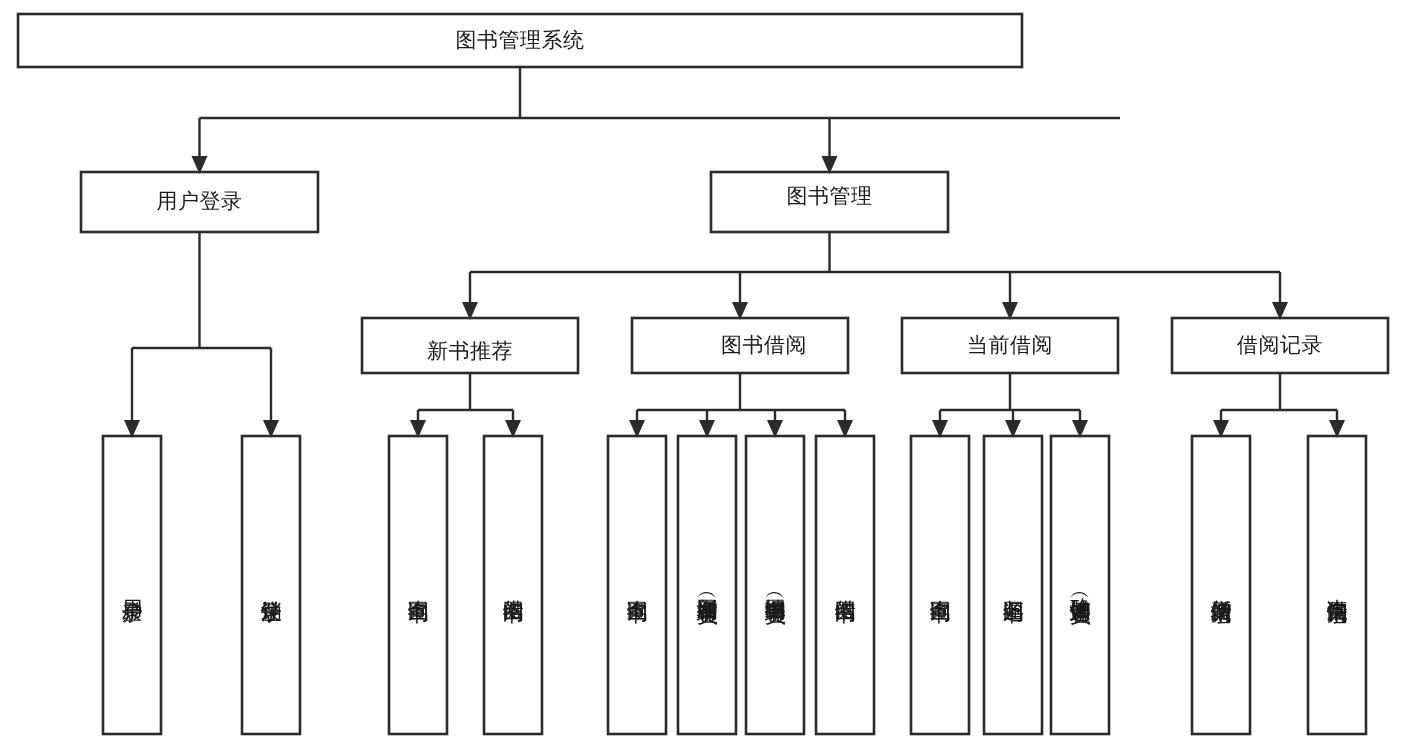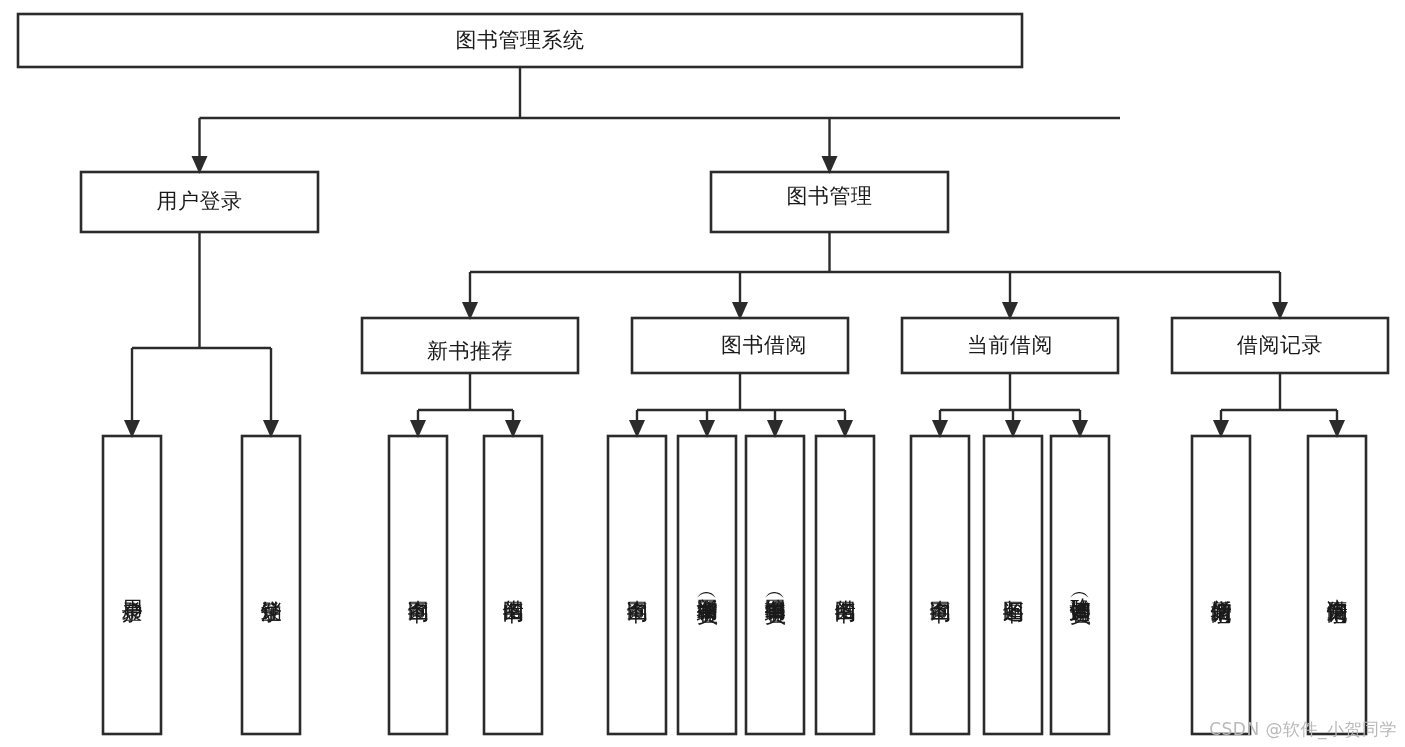--- a/index.html
+++ b/index.html
@@ -204,14 +204,13 @@
   <div class="node-label-v" style="left:608px; top:436px; width:58px; height:298px;">查询图书</div>
   <div class="node-label-v" style="left:678px; top:436px; width:58px; height:298px;">新增图书（管理员）</div>
   <div class="node-label-v" style="left:746px; top:436px; width:58px; height:298px;">编辑图书（管理员）</div>
   <div class="node-label-v" style="left:816px; top:436px; width:58px; height:298px;">借阅图书</div>
   <div class="node-label-v" style="left:911px; top:436px; width:58px; height:298px;">查询图书</div>
   <div class="node-label-v" style="left:984px; top:436px; width:58px; height:298px;">归还图书</div>
   <div class="node-label-v" style="left:1051px; top:436px; width:58px; height:298px;">确认归还（管理员）</div>
   <div class="node-label-v" style="left:1192px; top:436px; width:58px; height:298px;">新增借阅记录</div>
   <div class="node-label-v" style="left:1308px; top:436px; width:58px; height:298px;">查询借阅记录</div>
 
-  <div class="watermark">CSDN @软件_小贺同学</div>
 </div>
 
 </body></html>

